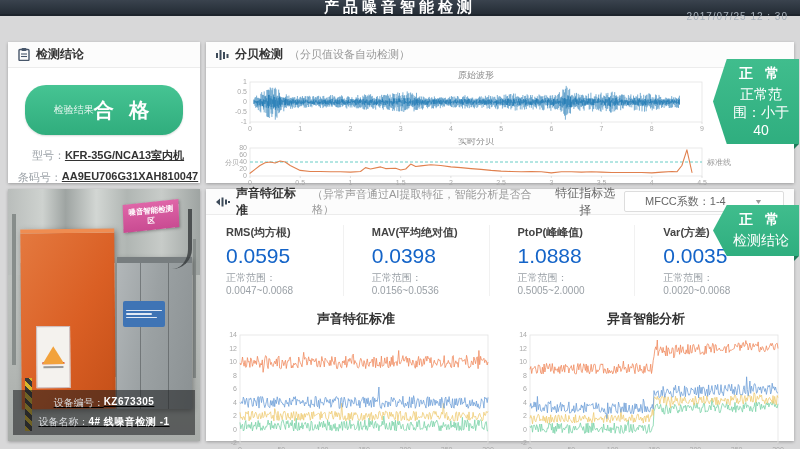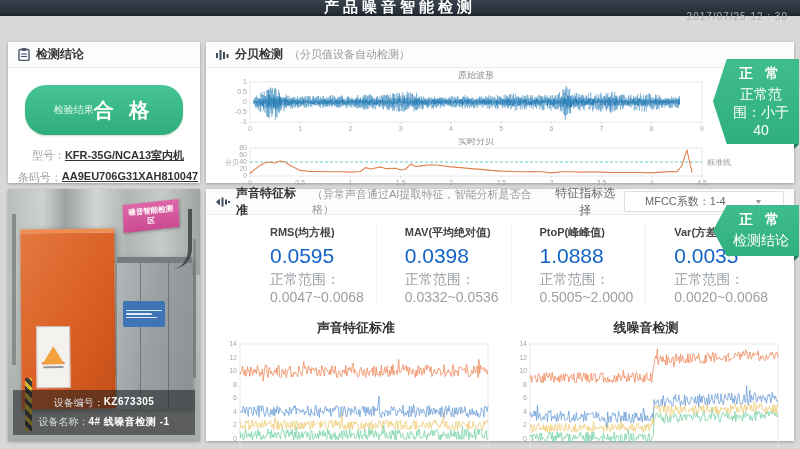--- a/index.html
+++ b/index.html
@@ -51,43 +51,43 @@
   .blue-label{position:absolute;left:8%;top:26%;width:56%;height:18%;background:#3f74b5;border-radius:2px;
     display:flex;flex-direction:column;justify-content:center;gap:2px;padding:2px 3px;box-sizing:border-box;}
   .blue-label i{display:block;height:1.5px;background:rgba(255,255,255,.85);border-radius:1px;}
   .area-tag{position:absolute;left:60%;top:5%;width:27%;padding:4px 2px;background:linear-gradient(#df66a8,#c94b92);
     color:#fff;font-size:7.5px;font-weight:bold;text-align:center;line-height:1.35;transform:rotate(-6deg) skewX(-4deg);
     box-shadow:1px 1px 3px rgba(0,0,0,.3);}
   .pole{position:absolute;left:9%;bottom:4%;width:7px;height:21%;
     background:repeating-linear-gradient(45deg,#d8b62a 0 4px,#3a3a3a 4px 8px);}
   .hose{position:absolute;right:4%;top:8%;width:26px;height:60px;border-right:4px solid #3c4042;border-radius:0 0 20px 0;opacity:.85;}
   .dev-overlay{position:absolute;left:5px;right:5px;bottom:6px;background:rgba(25,28,30,.55);
-    padding:6px 4px;display:flex;flex-direction:column;gap:5px;}
+    padding:6px 4px;display:flex;flex-direction:column;gap:5px;text-decoration:underline;}
   .dev-row{display:flex;justify-content:center;font-size:10px;color:#fff;}
   .dev-row .f-label{color:#d8dbde;}
   .dev-row .f-value{font-weight:bold;letter-spacing:.5px;}
 
   
   #card-decibel{left:206px;top:42px;width:588px;height:141px;}
   .db-charts{padding:2px 6px 0;}
 
   
   #card-analysis{left:206px;top:189px;width:588px;height:252px;}
   .hdr-right{margin-left:auto;display:flex;align-items:center;gap:6px;}
   .sel-label{font-size:12px;color:#666;text-align:center;}
   .select-box{display:flex;align-items:center;gap:14px;border:1px solid #ddd;background:#fff;
     padding:2px 20px;font-size:11px;color:#666;border-radius:2px;cursor:pointer;min-width:118px;justify-content:space-between;}
   .chev{color:#999;font-size:9px;transform:scaleY(.8);}
 
   .metrics{display:flex;padding:10px 14px 6px;}
   .metric{flex:1;padding-left:28px;border-left:1px solid #f1f1f1;}
-  .metric:first-child{border-left:none;padding-left:6px;margin-left:44px;}
+  .metric:first-child{border-left:none;padding-left:6px;}
   .m-name{font-size:11px;color:#444;font-weight:bold;}
   .m-value{font-size:21px;color:#1464c8;font-weight:normal;margin:4px 0 3px;}
-  .m-range{font-size:14px;color:#9aa0a6;}
+  .m-range{font-size:10px;color:#9aa0a6;}
 
   .charts{display:flex;gap:10px;padding:2px 10px 0;}
   .chart-box{flex:1;}
   .c-title{text-align:center;font-size:13px;font-weight:bold;color:#333;margin:6px 0 0;}
 
   
   .ribbon{position:absolute;right:-5px;width:86px;z-index:6;color:#fff;text-align:center;}
   .ribbon .main{background:linear-gradient(#40bd8d,#2fae7f);clip-path:polygon(16% 0,100% 0,100% 100%,16% 100%,0 50%);
     padding:6px 4px 6px 14px;box-shadow:0 1px 2px rgba(0,0,0,.2);}
   .ribbon .status{font-size:14px;font-weight:bold;letter-spacing:4px;}
@@ -282,21 +282,21 @@
 
     <div class="metrics">
       <div class="metric">
         <div class="m-name">RMS(均方根)</div>
         <div class="m-value">0.0595</div>
         <div class="m-range">正常范围：0.0047~0.0068</div>
       </div>
       <div class="metric">
         <div class="m-name">MAV(平均绝对值)</div>
         <div class="m-value">0.0398</div>
-        <div class="m-range">正常范围：0.0332~0.0536</div>
+        <div class="m-range">正常范围：0.0156~0.0536</div>
       </div>
       <div class="metric">
         <div class="m-name">PtoP(峰峰值)</div>
         <div class="m-value">1.0888</div>
         <div class="m-range">正常范围：0.5005~2.0000</div>
       </div>
       <div class="metric">
         <div class="m-name">Var(方差)</div>
         <div class="m-value">0.0035</div>
         <div class="m-range">正常范围：0.0020~0.0068</div>
@@ -331,21 +331,21 @@
             <text x="21" y="36.4" font-size="7" fill="#a8a8a8" text-anchor="end">10</text>
             <text x="21" y="22.9" font-size="7" fill="#a8a8a8" text-anchor="end">12</text>
             <text x="21" y="9.4" font-size="7" fill="#a8a8a8" text-anchor="end">14</text>
             <polyline points="24.0,94.4 24.8,100.8 25.7,97.4 26.5,96.2 27.3,103.0 28.1,102.0 29.0,95.0 29.8,92.5 30.6,100.9 31.4,97.5 32.3,96.5 33.1,99.6 33.9,96.6 34.7,100.5 35.6,94.3 36.4,102.9 37.2,99.7 38.1,96.9 38.9,98.2 39.7,94.2 40.5,101.3 41.4,98.0 42.2,92.5 43.0,99.0 43.8,94.8 44.7,102.4 45.5,99.8 46.3,102.3 47.1,97.8 48.0,100.8 48.8,101.7 49.6,98.7 50.5,99.1 51.3,96.8 52.1,92.1 52.9,96.8 53.8,95.0 54.6,101.5 55.4,92.9 56.2,99.9 57.1,97.4 57.9,100.6 58.7,95.5 59.5,96.0 60.4,100.9 61.2,97.2 62.0,95.1 62.9,97.3 63.7,99.2 64.5,101.9 65.3,95.7 66.2,92.4 67.0,91.7 67.8,95.5 68.6,98.0 69.5,101.4 70.3,93.4 71.1,95.9 71.9,92.6 72.8,99.8 73.6,98.1 74.4,94.7 75.3,97.9 76.1,92.1 76.9,99.1 77.7,103.0 78.6,95.1 79.4,100.6 80.2,90.2 81.0,101.8 81.9,102.6 82.7,94.6 83.5,102.1 84.3,98.2 85.2,100.0 86.0,94.7 86.8,101.1 87.7,96.9 88.5,96.1 89.3,94.3 90.1,96.8 91.0,100.2 91.8,95.1 92.6,96.6 93.4,102.9 94.3,102.3 95.1,93.1 95.9,94.0 96.7,102.2 97.6,102.1 98.4,100.2 99.2,96.5 100.1,100.6 100.9,100.8 101.7,96.6 102.5,102.1 103.4,93.6 104.2,98.8 105.0,94.7 105.8,94.5 106.7,99.6 107.5,93.0 108.3,98.8 109.1,95.6 110.0,100.1 110.8,102.3 111.6,92.1 112.5,97.4 113.3,93.9 114.1,102.1 114.9,96.9 115.8,102.7 116.6,100.9 117.4,96.4 118.2,100.5 119.1,95.5 119.9,103.1 120.7,99.4 121.5,99.6 122.4,103.2 123.2,96.3 124.0,100.3 124.9,97.4 125.7,93.7 126.5,102.4 127.3,94.5 128.2,93.3 129.0,99.3 129.8,100.3 130.6,93.4 131.5,101.9 132.3,100.5 133.1,97.3 133.9,91.9 134.8,100.6 135.6,96.5 136.4,97.6 137.3,96.1 138.1,96.7 138.9,101.8 139.7,101.4 140.6,100.3 141.4,96.9 142.2,92.5 143.0,102.5 143.9,97.6 144.7,93.7 145.5,101.1 146.3,101.8 147.2,97.8 148.0,98.8 148.8,92.1 149.7,101.4 150.5,97.8 151.3,102.4 152.1,99.7 153.0,90.0 153.8,98.9 154.6,93.4 155.4,96.7 156.3,92.1 157.1,98.8 157.9,100.4 158.7,95.2 159.6,93.4 160.4,99.7 161.2,95.6 162.1,96.7 162.9,102.8 163.7,97.4 164.5,98.0 165.4,97.9 166.2,93.2 167.0,96.9 167.8,88.0 168.7,96.2 169.5,101.2 170.3,95.4 171.1,99.9 172.0,101.5 172.8,100.6 173.6,94.6 174.5,102.0 175.3,101.7 176.1,93.0 176.9,97.7 177.8,94.1 178.6,102.3 179.4,92.2 180.2,103.0 181.1,96.7 181.9,93.1 182.7,97.0 183.5,93.4 184.4,97.5 185.2,100.9 186.0,97.8 186.9,96.3 187.7,101.5 188.5,102.3 189.3,101.6 190.2,102.6 191.0,97.9 191.8,95.5 192.6,100.9 193.5,102.0 194.3,94.9 195.1,94.0 195.9,97.2 196.8,96.8 197.6,101.8 198.4,99.6 199.3,102.3 200.1,100.3 200.9,93.7 201.7,98.9 202.6,92.4 203.4,92.3 204.2,101.4 205.0,100.9 205.9,100.7 206.7,101.1 207.5,98.5 208.3,93.5 209.2,99.8 210.0,98.3 210.8,102.5 211.7,96.8 212.5,96.1 213.3,99.1 214.1,98.5 215.0,93.4 215.8,92.8 216.6,99.0 217.4,93.4 218.3,98.5 219.1,94.1 219.9,94.3 220.7,92.1 221.6,94.5 222.4,97.8 223.2,102.7 224.1,97.7 224.9,102.9 225.7,97.6 226.5,99.6 227.4,94.4 228.2,98.4 229.0,97.8 229.8,96.4 230.7,101.8 231.5,97.7 232.3,96.5 233.1,101.4 234.0,99.8 234.8,92.8 235.6,99.4 236.5,97.1 237.3,98.9 238.1,93.8 238.9,99.8 239.8,94.8 240.6,102.2 241.4,97.7 242.2,94.3 243.1,102.6 243.9,97.8 244.7,101.4 245.5,102.5 246.4,89.3 247.2,101.9 248.0,101.5 248.9,92.2 249.7,93.9 250.5,99.1 251.3,91.8 252.2,94.3 253.0,102.9 253.8,95.3 254.6,96.1 255.5,100.1 256.3,98.1 257.1,100.8 257.9,99.3 258.8,91.8 259.6,102.6 260.4,98.0 261.3,96.0 262.1,92.0 262.9,97.7 263.7,92.6 264.6,91.8 265.4,93.0 266.2,100.3 267.0,99.7 267.9,101.6 268.7,98.0 269.5,94.2 270.3,93.6 271.2,102.8 272.0,102.8 " fill="none" stroke="#7bd3a8" stroke-width="0.8" stroke-linejoin="round"></polyline>
             <polyline points="24.0,84.3 24.8,90.2 25.7,89.2 26.5,91.7 27.3,88.6 28.1,88.8 29.0,92.1 29.8,83.9 30.6,85.4 31.4,85.8 32.3,83.2 33.1,92.9 33.9,88.5 34.7,91.5 35.6,83.9 36.4,83.0 37.2,89.6 38.1,89.2 38.9,85.8 39.7,84.2 40.5,86.0 41.4,90.0 42.2,91.1 43.0,86.4 43.8,85.6 44.7,90.8 45.5,89.1 46.3,84.5 47.1,89.7 48.0,88.5 48.8,83.3 49.6,86.2 50.5,89.2 51.3,86.0 52.1,86.4 52.9,86.3 53.8,84.9 54.6,83.8 55.4,90.3 56.2,90.2 57.1,87.1 57.9,92.9 58.7,80.6 59.5,83.5 60.4,87.5 61.2,92.2 62.0,83.4 62.9,92.5 63.7,89.3 64.5,85.7 65.3,87.7 66.2,91.7 67.0,86.3 67.8,83.8 68.6,83.0 69.5,85.8 70.3,91.8 71.1,88.5 71.9,85.2 72.8,89.9 73.6,89.5 74.4,91.8 75.3,84.5 76.1,90.2 76.9,86.8 77.7,83.5 78.6,92.8 79.4,90.4 80.2,83.7 81.0,86.2 81.9,92.0 82.7,85.9 83.5,90.8 84.3,92.3 85.2,85.2 86.0,91.2 86.8,86.5 87.7,92.2 88.5,85.6 89.3,89.2 90.1,85.6 91.0,86.1 91.8,87.3 92.6,84.3 93.4,86.7 94.3,92.3 95.1,89.0 95.9,84.0 96.7,90.8 97.6,83.6 98.4,88.2 99.2,87.5 100.1,86.8 100.9,86.4 101.7,85.8 102.5,85.4 103.4,85.7 104.2,91.6 105.0,83.6 105.8,90.0 106.7,86.1 107.5,85.5 108.3,84.6 109.1,84.6 110.0,90.5 110.8,90.9 111.6,91.9 112.5,90.2 113.3,83.8 114.1,84.7 114.9,86.0 115.8,83.0 116.6,89.4 117.4,91.2 118.2,87.4 119.1,83.4 119.9,88.6 120.7,84.6 121.5,88.8 122.4,84.9 123.2,85.4 124.0,91.8 124.9,88.1 125.7,75.3 126.5,87.4 127.3,91.4 128.2,91.3 129.0,87.7 129.8,93.0 130.6,90.5 131.5,91.2 132.3,85.1 133.1,92.4 133.9,85.6 134.8,90.9 135.6,84.4 136.4,92.3 137.3,88.4 138.1,84.6 138.9,87.1 139.7,84.6 140.6,86.2 141.4,87.1 142.2,91.1 143.0,92.2 143.9,92.1 144.7,89.0 145.5,85.3 146.3,92.4 147.2,91.7 148.0,87.1 148.8,91.6 149.7,85.6 150.5,85.6 151.3,89.3 152.1,88.2 153.0,85.7 153.8,91.8 154.6,86.1 155.4,84.3 156.3,92.6 157.1,87.5 157.9,90.3 158.7,91.6 159.6,86.2 160.4,87.4 161.2,90.8 162.1,90.4 162.9,83.8 163.7,83.2 164.5,86.8 165.4,88.4 166.2,92.1 167.0,84.0 167.8,87.1 168.7,87.2 169.5,83.1 170.3,83.8 171.1,84.1 172.0,89.0 172.8,90.8 173.6,83.9 174.5,88.2 175.3,84.3 176.1,88.6 176.9,86.2 177.8,89.0 178.6,91.6 179.4,91.2 180.2,83.6 181.1,84.0 181.9,93.0 182.7,86.5 183.5,84.4 184.4,83.1 185.2,92.6 186.0,91.3 186.9,87.8 187.7,88.6 188.5,91.9 189.3,84.7 190.2,84.6 191.0,92.3 191.8,90.8 192.6,92.8 193.5,92.6 194.3,88.4 195.1,91.9 195.9,90.1 196.8,88.1 197.6,83.3 198.4,84.6 199.3,92.7 200.1,83.7 200.9,91.8 201.7,89.8 202.6,88.6 203.4,89.9 204.2,88.8 205.0,89.1 205.9,89.2 206.7,84.4 207.5,85.6 208.3,88.9 209.2,90.8 210.0,89.0 210.8,86.1 211.7,86.9 212.5,91.3 213.3,84.6 214.1,85.2 215.0,91.4 215.8,88.9 216.6,86.5 217.4,83.6 218.3,83.3 219.1,86.3 219.9,83.5 220.7,87.0 221.6,89.1 222.4,87.9 223.2,91.1 224.1,90.3 224.9,87.1 225.7,84.2 226.5,86.2 227.4,75.4 228.2,86.5 229.0,90.3 229.8,85.6 230.7,84.3 231.5,91.9 232.3,88.4 233.1,91.5 234.0,92.8 234.8,90.9 235.6,90.3 236.5,87.4 237.3,92.4 238.1,92.9 238.9,92.9 239.8,84.6 240.6,83.9 241.4,92.8 242.2,88.4 243.1,84.1 243.9,87.2 244.7,89.7 245.5,88.0 246.4,85.3 247.2,84.7 248.0,86.1 248.9,87.2 249.7,88.6 250.5,90.2 251.3,86.7 252.2,91.9 253.0,83.9 253.8,92.2 254.6,90.5 255.5,89.6 256.3,90.6 257.1,84.3 257.9,89.1 258.8,88.9 259.6,88.1 260.4,91.6 261.3,91.3 262.1,89.3 262.9,86.5 263.7,85.3 264.6,88.7 265.4,89.3 266.2,92.9 267.0,91.8 267.9,84.2 268.7,87.2 269.5,87.4 270.3,83.5 271.2,84.7 272.0,83.3 " fill="none" stroke="#efcb74" stroke-width="0.8" stroke-linejoin="round"></polyline>
             <polyline points="24.0,74.7 24.8,75.5 25.7,73.7 26.5,75.4 27.3,69.1 28.1,71.1 29.0,76.5 29.8,72.8 30.6,70.1 31.4,75.3 32.3,79.4 33.1,70.6 33.9,71.5 34.7,69.9 35.6,72.8 36.4,78.3 37.2,78.1 38.1,70.0 38.9,73.0 39.7,72.9 40.5,77.9 41.4,70.9 42.2,68.5 43.0,80.1 43.8,69.5 44.7,68.5 45.5,74.6 46.3,68.6 47.1,70.6 48.0,76.3 48.8,79.6 49.6,76.9 50.5,73.3 51.3,70.0 52.1,77.5 52.9,78.8 53.8,79.7 54.6,72.5 55.4,77.2 56.2,72.7 57.1,78.4 57.9,70.3 58.7,78.7 59.5,71.9 60.4,75.6 61.2,68.8 62.0,72.2 62.9,76.6 63.7,70.3 64.5,71.7 65.3,74.4 66.2,74.7 67.0,76.7 67.8,76.1 68.6,79.2 69.5,72.5 70.3,72.3 71.1,76.0 71.9,74.4 72.8,78.4 73.6,70.0 74.4,74.5 75.3,77.0 76.1,71.8 76.9,73.2 77.7,68.9 78.6,71.1 79.4,68.6 80.2,77.1 81.0,71.2 81.9,72.7 82.7,72.7 83.5,72.3 84.3,75.8 85.2,73.6 86.0,75.1 86.8,72.2 87.7,74.0 88.5,78.0 89.3,74.4 90.1,75.8 91.0,74.2 91.8,68.8 92.6,77.7 93.4,76.7 94.3,79.6 95.1,71.8 95.9,76.6 96.7,76.5 97.6,76.3 98.4,78.7 99.2,68.6 100.1,68.6 100.9,77.4 101.7,78.8 102.5,72.3 103.4,80.5 104.2,70.7 105.0,74.8 105.8,74.7 106.7,74.5 107.5,77.2 108.3,74.3 109.1,69.6 110.0,69.6 110.8,74.2 111.6,71.8 112.5,74.0 113.3,75.2 114.1,71.1 114.9,79.3 115.8,76.4 116.6,71.7 117.4,74.3 118.2,70.7 119.1,72.8 119.9,68.9 120.7,68.7 121.5,70.8 122.4,70.3 123.2,80.3 124.0,80.3 124.9,70.0 125.7,69.6 126.5,79.2 127.3,74.6 128.2,69.1 129.0,71.9 129.8,77.4 130.6,80.0 131.5,77.2 132.3,70.6 133.1,72.9 133.9,71.6 134.8,78.3 135.6,71.7 136.4,73.0 137.3,75.7 138.1,75.7 138.9,69.4 139.7,71.0 140.6,77.3 141.4,76.7 142.2,77.5 143.0,72.2 143.9,80.0 144.7,73.7 145.5,72.8 146.3,70.4 147.2,68.9 148.0,75.2 148.8,69.9 149.7,79.1 150.5,70.7 151.3,75.8 152.1,69.8 153.0,77.7 153.8,74.9 154.6,72.3 155.4,79.4 156.3,70.7 157.1,68.8 157.9,78.9 158.7,70.2 159.6,73.7 160.4,72.1 161.2,73.5 162.1,68.6 162.9,59.0 163.7,75.9 164.5,79.9 165.4,80.6 166.2,74.9 167.0,75.7 167.8,75.7 168.7,79.2 169.5,73.0 170.3,73.6 171.1,73.5 172.0,78.9 172.8,73.9 173.6,75.4 174.5,77.9 175.3,69.2 176.1,71.3 176.9,73.7 177.8,69.8 178.6,71.7 179.4,72.4 180.2,78.7 181.1,78.3 181.9,73.6 182.7,74.9 183.5,71.4 184.4,72.4 185.2,74.2 186.0,76.4 186.9,68.2 187.7,78.2 188.5,79.4 189.3,75.1 190.2,77.9 191.0,76.3 191.8,73.8 192.6,80.1 193.5,68.8 194.3,77.4 195.1,79.6 195.9,69.5 196.8,76.0 197.6,67.7 198.4,71.3 199.3,80.3 200.1,78.1 200.9,73.0 201.7,70.5 202.6,71.2 203.4,78.7 204.2,73.5 205.0,71.9 205.9,76.2 206.7,75.2 207.5,72.1 208.3,75.6 209.2,77.3 210.0,80.1 210.8,70.4 211.7,68.7 212.5,78.5 213.3,69.1 214.1,77.6 215.0,71.7 215.8,74.1 216.6,77.7 217.4,71.0 218.3,71.6 219.1,77.2 219.9,72.2 220.7,75.3 221.6,73.3 222.4,76.4 223.2,77.8 224.1,71.0 224.9,79.9 225.7,69.3 226.5,72.7 227.4,77.6 228.2,80.3 229.0,70.7 229.8,69.0 230.7,77.5 231.5,71.7 232.3,74.1 233.1,68.6 234.0,75.6 234.8,77.0 235.6,80.0 236.5,70.7 237.3,79.1 238.1,80.2 238.9,70.7 239.8,77.0 240.6,70.6 241.4,77.7 242.2,75.3 243.1,70.7 243.9,69.9 244.7,76.7 245.5,70.3 246.4,76.2 247.2,74.4 248.0,74.7 248.9,69.6 249.7,75.4 250.5,79.0 251.3,76.3 252.2,80.3 253.0,77.7 253.8,72.4 254.6,77.9 255.5,75.7 256.3,71.6 257.1,77.9 257.9,74.2 258.8,76.1 259.6,78.1 260.4,73.0 261.3,79.2 262.1,75.8 262.9,80.1 263.7,80.4 264.6,76.7 265.4,70.8 266.2,72.6 267.0,73.6 267.9,80.1 268.7,69.1 269.5,70.5 270.3,70.1 271.2,74.6 272.0,69.4 " fill="none" stroke="#6f9fd8" stroke-width="0.8" stroke-linejoin="round"></polyline>
             <polyline points="24.0,34.9 24.8,36.9 25.7,34.3 26.5,29.0 27.3,34.8 28.1,38.2 29.0,32.5 29.8,39.4 30.6,38.0 31.4,29.6 32.3,34.2 33.1,33.3 33.9,39.4 34.7,29.9 35.6,32.0 36.4,38.3 37.2,35.6 38.1,32.2 38.9,35.5 39.7,32.9 40.5,36.5 41.4,28.3 42.2,32.1 43.0,34.4 43.8,39.4 44.7,35.5 45.5,37.0 46.3,31.9 47.1,44.3 48.0,37.9 48.8,30.6 49.6,27.6 50.5,28.6 51.3,37.3 52.1,40.6 52.9,30.5 53.8,31.0 54.6,36.5 55.4,34.4 56.2,37.4 57.1,38.6 57.9,35.4 58.7,33.2 59.5,35.9 60.4,30.9 61.2,38.1 62.0,29.5 62.9,28.1 63.7,40.1 64.5,40.7 65.3,40.4 66.2,32.0 67.0,33.9 67.8,37.7 68.6,34.7 69.5,32.3 70.3,40.5 71.1,35.3 71.9,32.6 72.8,32.9 73.6,29.5 74.4,29.2 75.3,40.0 76.1,37.5 76.9,39.8 77.7,35.3 78.6,36.8 79.4,35.0 80.2,36.3 81.0,37.8 81.9,39.8 82.7,29.0 83.5,32.4 84.3,34.7 85.2,36.6 86.0,38.8 86.8,31.7 87.7,24.3 88.5,31.3 89.3,29.5 90.1,30.3 91.0,37.1 91.8,33.6 92.6,28.8 93.4,32.9 94.3,31.9 95.1,36.8 95.9,30.4 96.7,32.4 97.6,31.3 98.4,34.0 99.2,33.1 100.1,30.5 100.9,38.4 101.7,38.8 102.5,33.1 103.4,33.1 104.2,39.1 105.0,36.1 105.8,28.5 106.7,33.0 107.5,33.4 108.3,38.9 109.1,30.2 110.0,31.7 110.8,32.5 111.6,34.5 112.5,34.9 113.3,37.7 114.1,32.3 114.9,37.5 115.8,28.5 116.6,32.9 117.4,34.3 118.2,36.6 119.1,29.0 119.9,34.5 120.7,40.5 121.5,40.6 122.4,35.1 123.2,33.9 124.0,35.7 124.9,39.2 125.7,39.9 126.5,33.2 127.3,34.8 128.2,32.5 129.0,36.9 129.8,28.2 130.6,39.4 131.5,35.6 132.3,31.3 133.1,33.4 133.9,30.2 134.8,32.7 135.6,35.4 136.4,27.4 137.3,26.1 138.1,36.4 138.9,32.5 139.7,34.8 140.6,35.0 141.4,39.1 142.2,40.1 143.0,39.3 143.9,33.2 144.7,30.3 145.5,31.9 146.3,36.9 147.2,38.5 148.0,32.6 148.8,35.0 149.7,40.6 150.5,34.5 151.3,30.9 152.1,36.8 153.0,38.4 153.8,34.1 154.6,35.0 155.4,32.6 156.3,31.0 157.1,38.7 157.9,29.1 158.7,30.2 159.6,39.7 160.4,30.3 161.2,37.7 162.1,37.2 162.9,38.2 163.7,34.1 164.5,39.7 165.4,28.1 166.2,38.1 167.0,38.1 167.8,37.2 168.7,29.9 169.5,35.1 170.3,35.5 171.1,28.9 172.0,39.1 172.8,39.9 173.6,33.1 174.5,38.4 175.3,29.2 176.1,36.7 176.9,27.6 177.8,38.3 178.6,34.6 179.4,34.3 180.2,33.5 181.1,37.6 181.9,31.4 182.7,22.5 183.5,35.5 184.4,35.7 185.2,33.5 186.0,31.4 186.9,27.6 187.7,32.9 188.5,33.0 189.3,30.1 190.2,28.4 191.0,34.4 191.8,30.0 192.6,38.3 193.5,30.3 194.3,33.6 195.1,35.2 195.9,37.2 196.8,32.0 197.6,34.4 198.4,37.6 199.3,40.3 200.1,32.8 200.9,39.1 201.7,33.3 202.6,28.4 203.4,37.1 204.2,30.8 205.0,31.1 205.9,38.4 206.7,37.3 207.5,30.8 208.3,36.4 209.2,30.0 210.0,28.3 210.8,33.1 211.7,28.2 212.5,30.5 213.3,30.3 214.1,34.9 215.0,29.5 215.8,39.7 216.6,38.3 217.4,35.6 218.3,32.2 219.1,35.3 219.9,35.4 220.7,37.3 221.6,34.1 222.4,30.9 223.2,32.4 224.1,32.1 224.9,38.5 225.7,37.7 226.5,36.0 227.4,34.7 228.2,27.6 229.0,39.6 229.8,38.0 230.7,35.3 231.5,35.5 232.3,32.4 233.1,35.4 234.0,34.9 234.8,39.1 235.6,39.6 236.5,28.4 237.3,27.6 238.1,39.0 238.9,35.8 239.8,32.8 240.6,35.4 241.4,34.5 242.2,39.3 243.1,30.3 243.9,30.1 244.7,30.7 245.5,30.2 246.4,33.2 247.2,32.7 248.0,32.8 248.9,31.4 249.7,36.5 250.5,27.3 251.3,30.7 252.2,37.7 253.0,40.1 253.8,38.7 254.6,38.6 255.5,32.9 256.3,34.4 257.1,37.0 257.9,29.1 258.8,32.5 259.6,35.7 260.4,30.1 261.3,28.8 262.1,40.7 262.9,22.5 263.7,36.7 264.6,28.3 265.4,31.8 266.2,32.4 267.0,31.8 267.9,30.3 268.7,34.7 269.5,32.0 270.3,32.7 271.2,37.0 272.0,34.0 " fill="none" stroke="#f08a5e" stroke-width="0.8" stroke-linejoin="round"></polyline>
           </svg>
       </div>
       <div class="chart-box">
-        <div class="c-title">线噪音检测</div>
+        <div class="c-title">异音智能分析</div>
         <svg id="svg-act" width="280" height="134">
             <rect x="24" y="7" width="248" height="108" fill="none" stroke="#e3e3e3" stroke-width="0.8"></rect>
             <line x1="24" y1="115" x2="24" y2="117" stroke="#ccc" stroke-width="0.6"></line>
             <text x="24" y="124" font-size="7" fill="#a8a8a8" text-anchor="middle">0</text>
             <line x1="65.33333333333333" y1="115" x2="65.33333333333333" y2="117" stroke="#ccc" stroke-width="0.6"></line>
             <text x="65.33333333333333" y="124" font-size="7" fill="#a8a8a8" text-anchor="middle">50</text>
             <line x1="106.66666666666666" y1="115" x2="106.66666666666666" y2="117" stroke="#ccc" stroke-width="0.6"></line>
             <text x="106.66666666666666" y="124" font-size="7" fill="#a8a8a8" text-anchor="middle">100</text>
             <line x1="148" y1="115" x2="148" y2="117" stroke="#ccc" stroke-width="0.6"></line>
             <text x="148" y="124" font-size="7" fill="#a8a8a8" text-anchor="middle">150</text>

